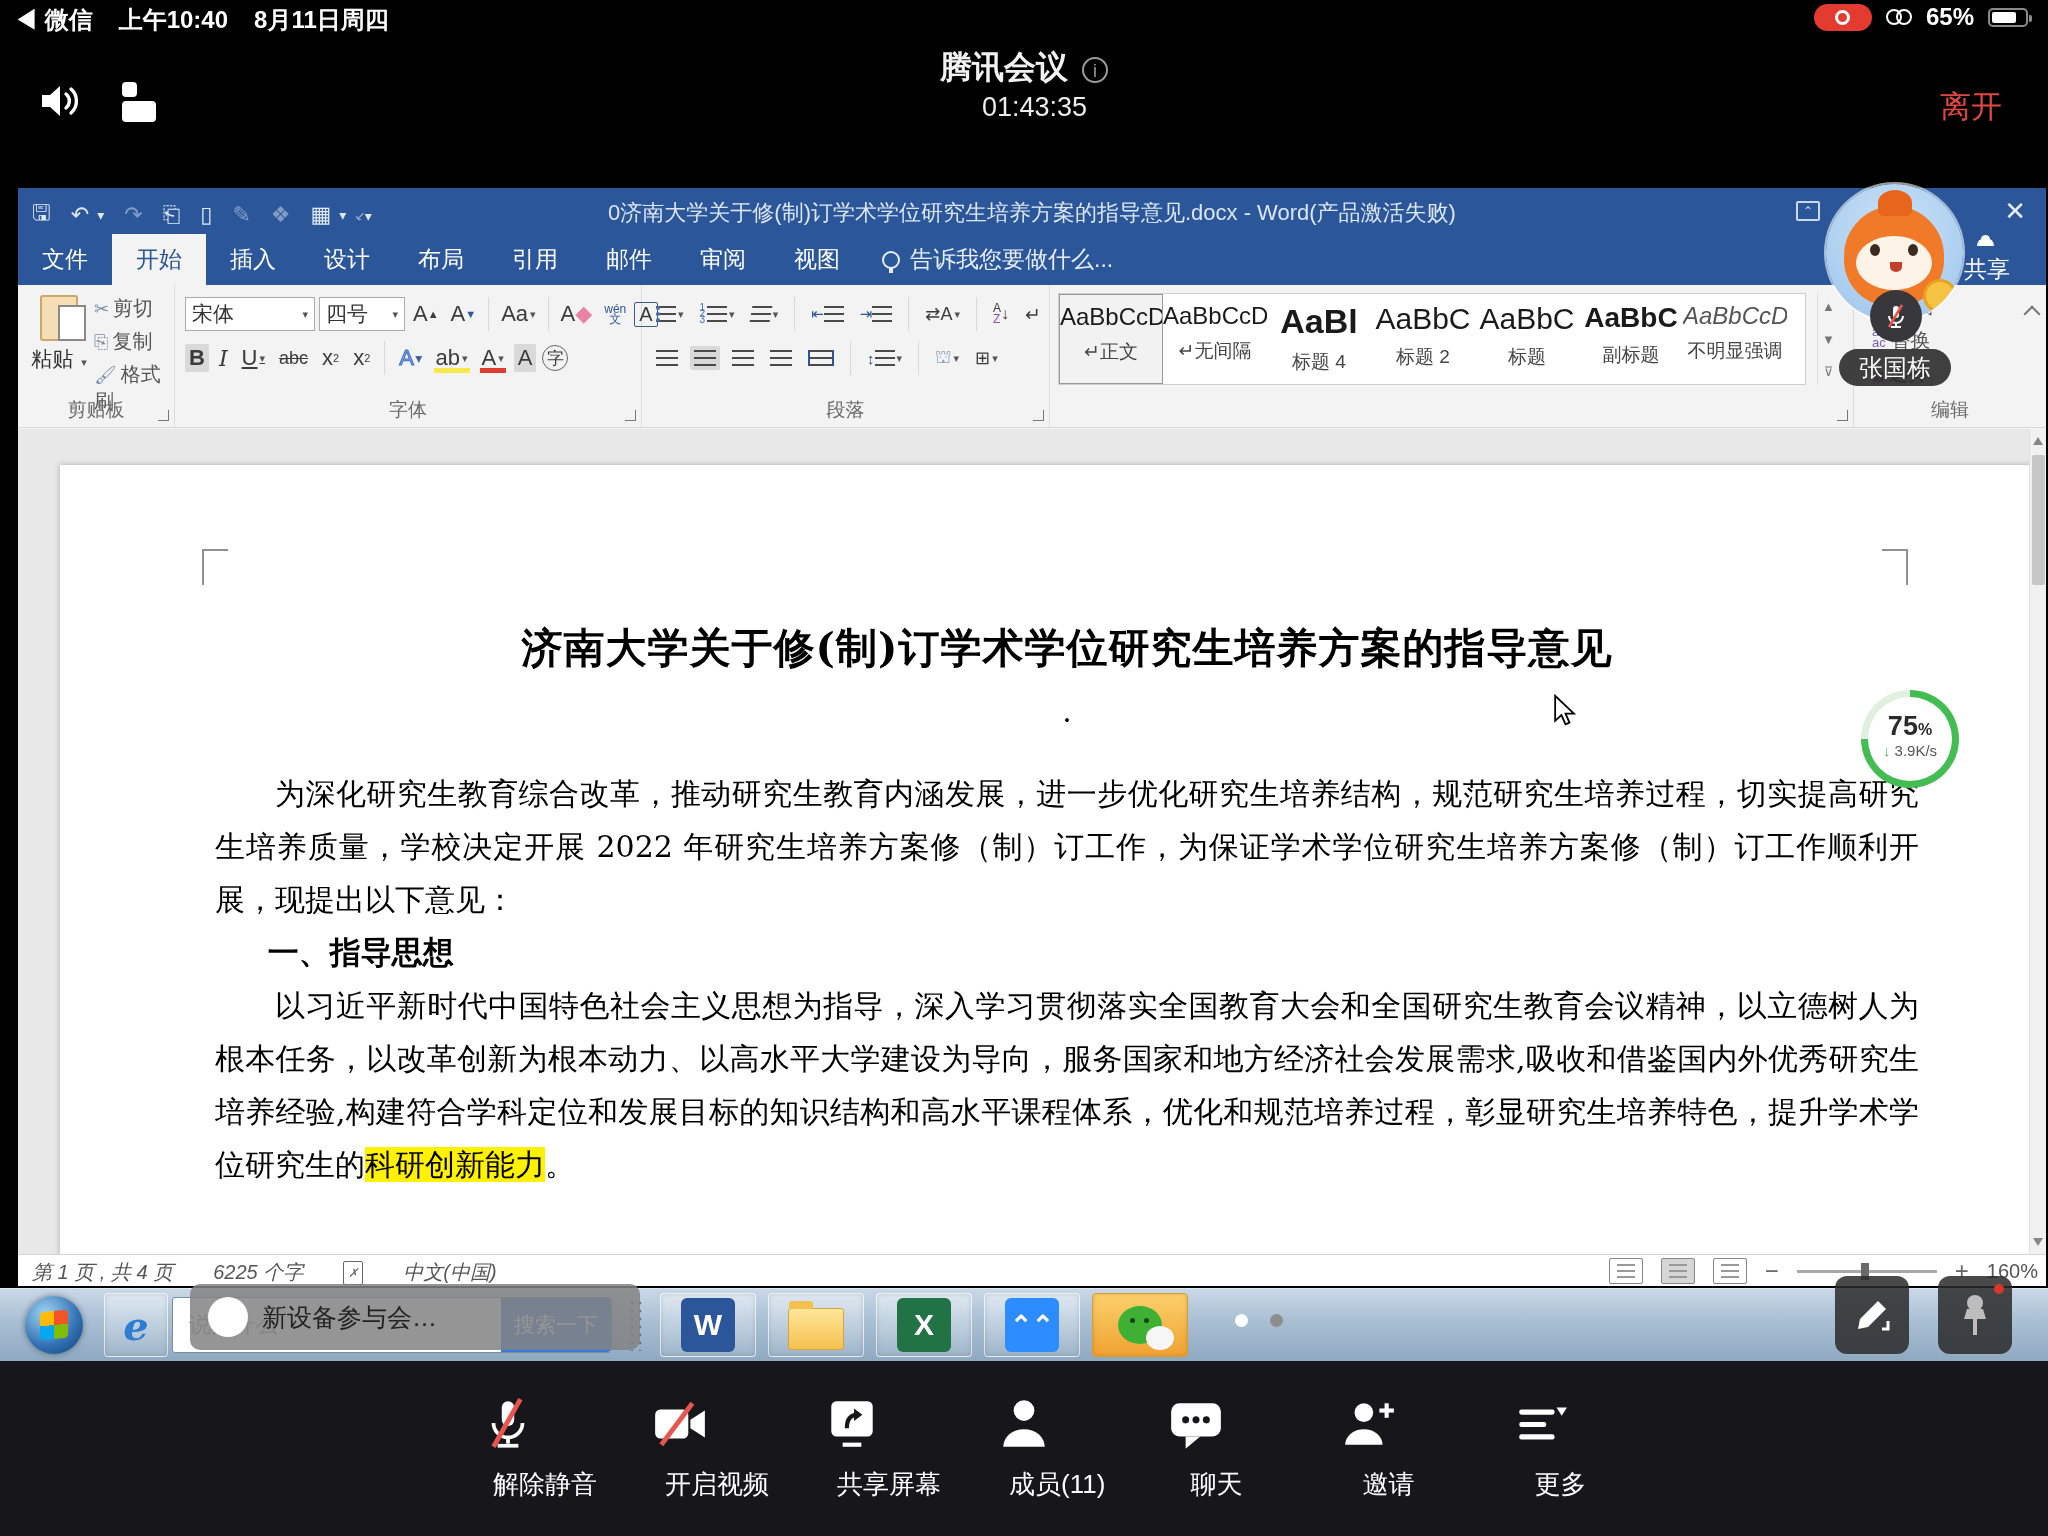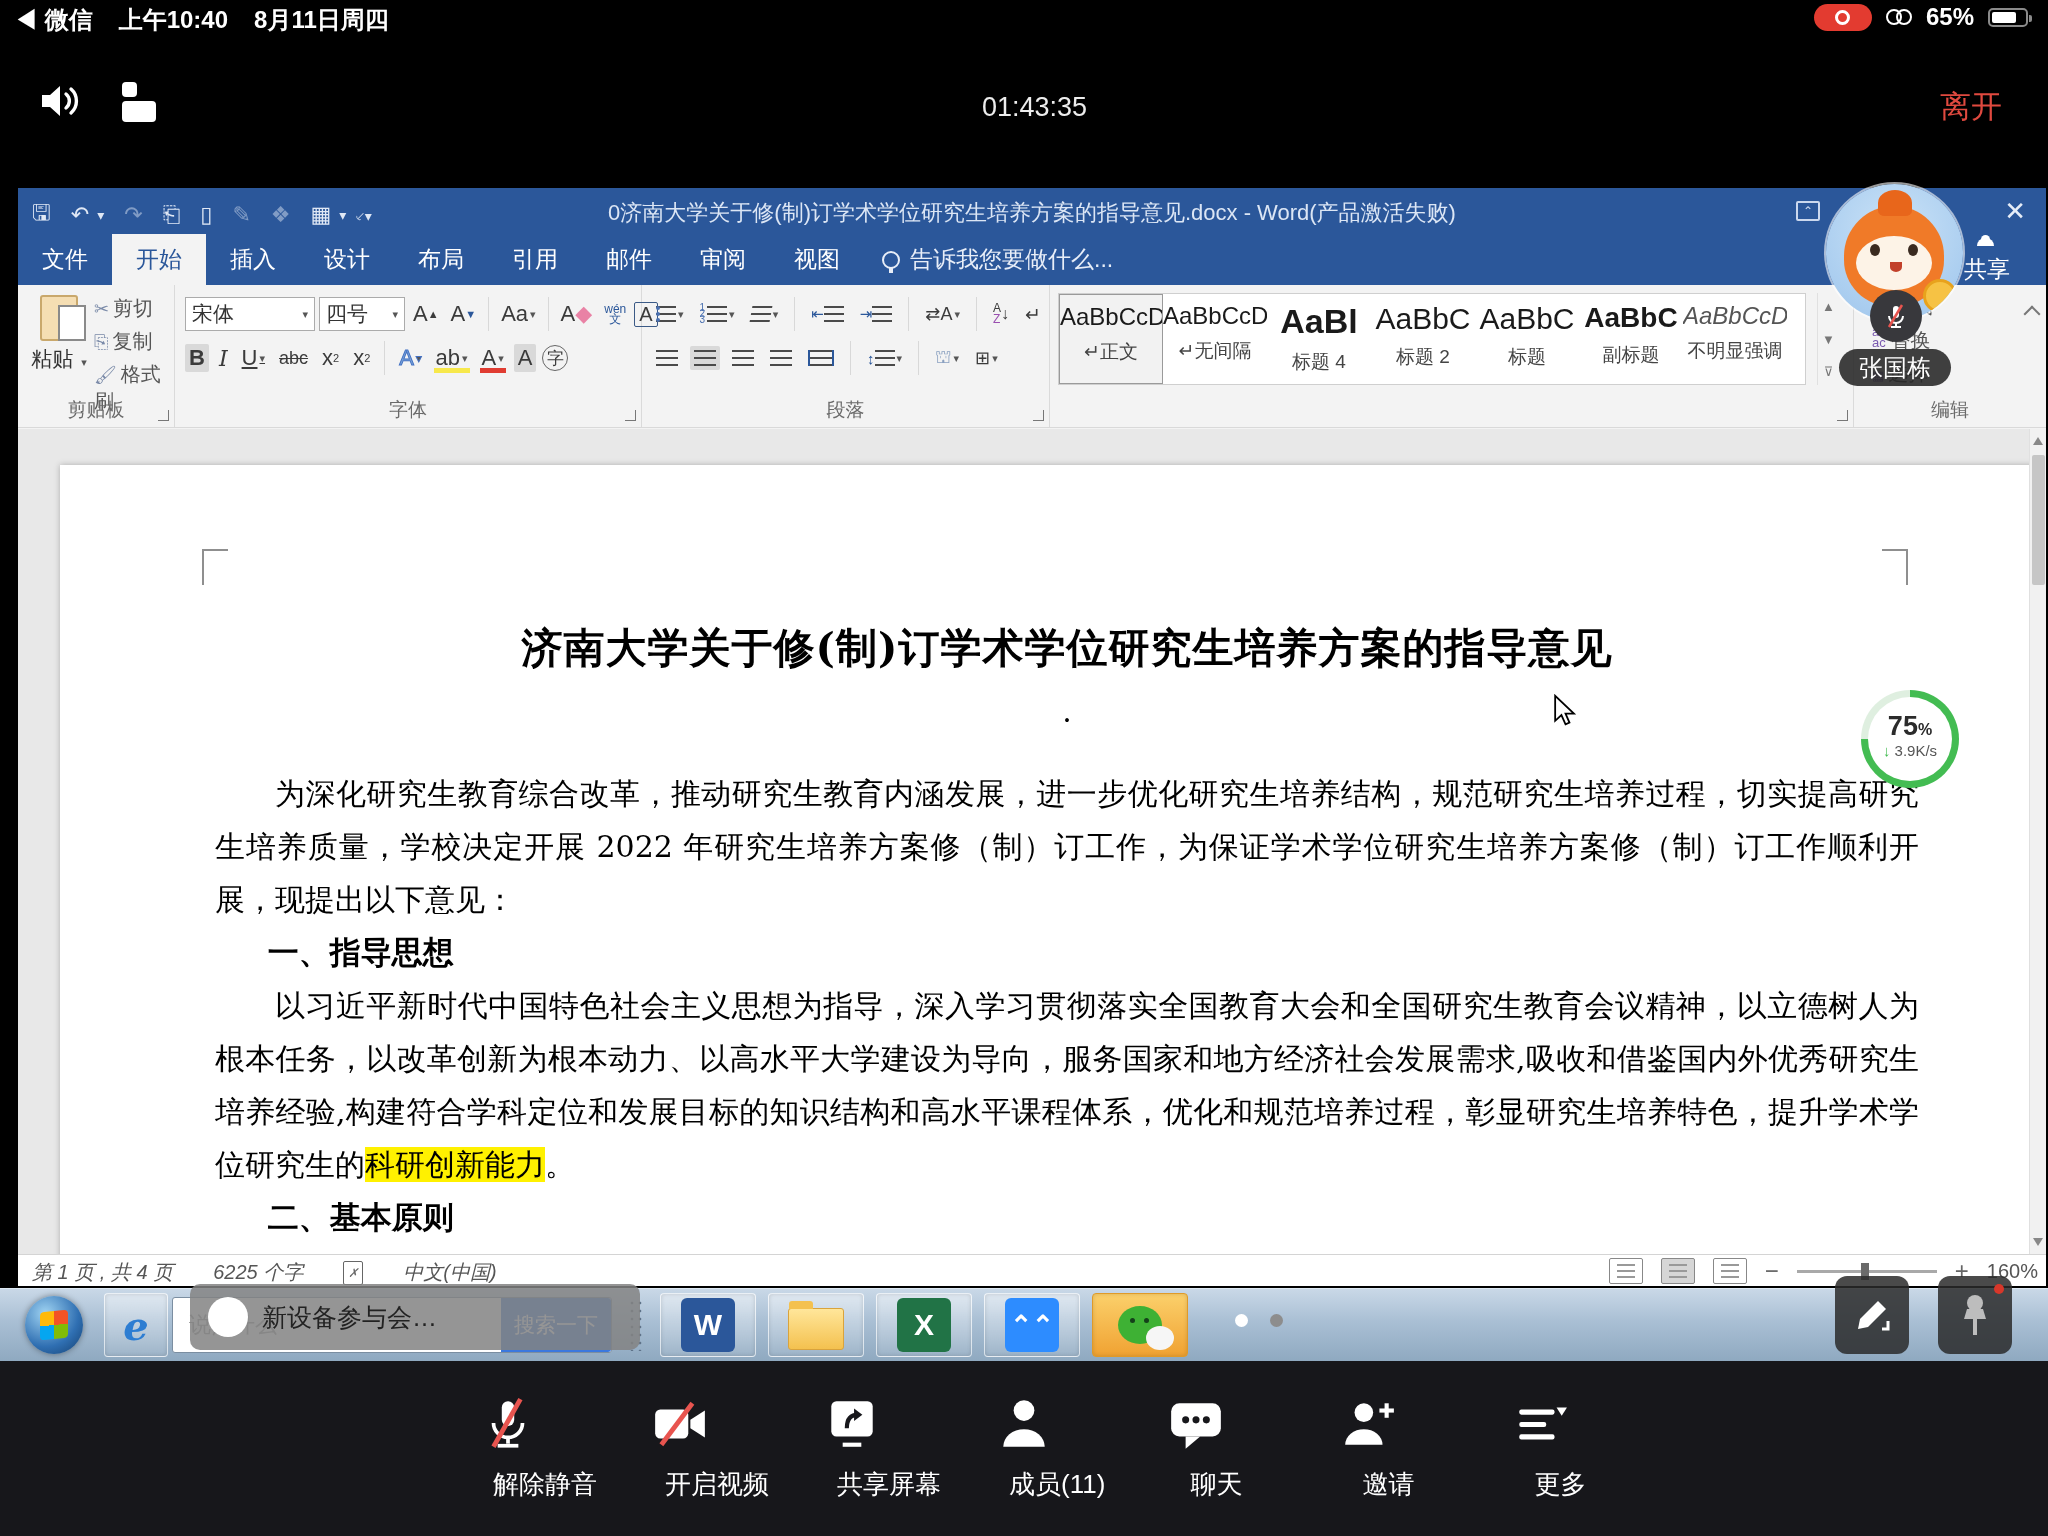--- a/index.html
+++ b/index.html
@@ -229,20 +229,21 @@
       <svg width="46" height="46" viewBox="0 0 46 46">
           <path d="M6 17 h8 l10 -9 v30 l-10 -9 h-8 z" fill="#fff"></path>
           <path d="M30 16 a9 9 0 0 1 0 14 M35 11 a16 16 0 0 1 0 24" stroke="#fff" stroke-width="3.4" fill="none" stroke-linecap="round"></path>
         </svg>
     </div>
     <div class="mh-layout">
         <i class="a"></i>
         <i class="b"></i>
         <i class="c"></i>
       </div>
+    <div class="mh-title"><span>腾讯会议</span><span class="mh-info">i</span></div>
     <div class="mh-timer">01:43:35</div>
     <div class="mh-leave">离开</div>
   </div>
 
   <div class="word">
     <div class="w-titlebar">
       <div class="qat">
         <span>🖫</span>
         <span>↶</span>
           <span class="tiny">▾</span>
@@ -500,21 +501,20 @@
 
     <div class="docarea">
       <div class="page doc">
         <div class="cropmark cm-l"></div>
         <div class="cropmark cm-r"></div>
         <div class="doc-title">济南大学关于修(制)订学术学位研究生培养方案的指导意见</div>
         <div class="doc-dot">·</div>
         <p>为深化研究生教育综合改革，推动研究生教育内涵发展，进一步优化研究生培养结构，规范研究生培养过程，切实提高研究生培养质量，学校决定开展 2022 年研究生培养方案修（制）订工作，为保证学术学位研究生培养方案修（制）订工作顺利开展，现提出以下意见：</p>
         <h3>一、指导思想</h3>
         <p><span>以习近平新时代中国特色社会主义思想为指导，深入学习贯彻落实全国教育大会和全国研究生教育会议精神，以立德树人为根本任务，以改革创新为根本动力、以高水平大学建设为导向，服务国家和地方经济社会发展需求,吸收和借鉴国内外优秀研究生培养经验,构建符合学科定位和发展目标的知识结构和高水平课程体系，优化和规范培养过程，彰显研究生培养特色，提升学术学位研究生的</span><span class="hl">科研创新能力</span><span>。</span></p>
-        <h3>二、基本原则</h3>
       </div>
     </div>
     <div class="wscroll">
       <i class="tri-up"></i>
       <div class="thumb"></div>
       <i class="tri-dn"></i>
     </div>
 
     <div class="wstatus">
       <div class="ws-left">

